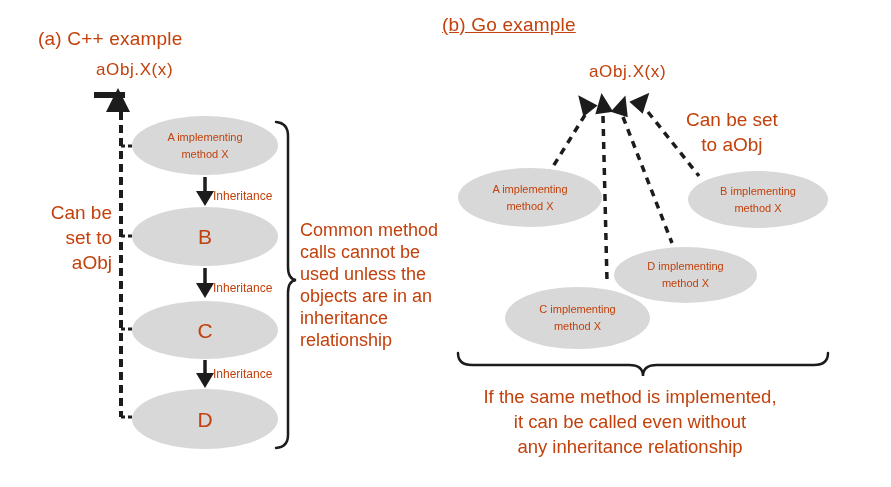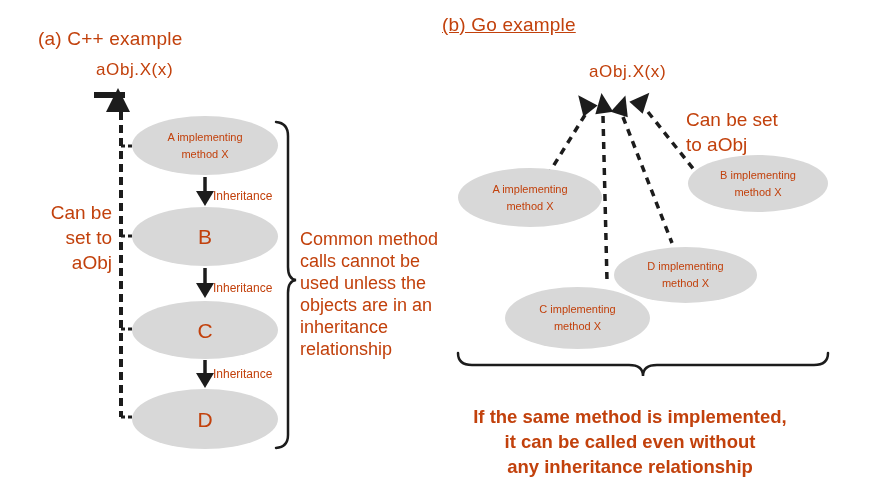--- a/index.html
+++ b/index.html
@@ -90,46 +90,46 @@
     <span class="node-letter">C</span>
   </div>
   <div class="ellipse" style="left:132px;top:389px;width:146px;height:60px;">
     <span class="node-letter">D</span>
   </div>
 
   <div class="abs inh-label" style="left:213px;top:190px;">Inheritance</div>
   <div class="abs inh-label" style="left:213px;top:282px;">Inheritance</div>
   <div class="abs inh-label" style="left:213px;top:368px;">Inheritance</div>
 
-  <div class="abs brace-note" style="left:300px;top:228px;width:170px;">Common method
+  <div class="abs brace-note" style="left:300px;top:219px;width:170px;">Common method
 calls cannot be
 used unless the
 objects are in an
 inheritance
 relationship</div>
 
   <div class="abs panel-title" style="left:442px;top:14px;text-decoration:underline;">(b) Go example</div>
   <div class="abs call-expr" style="left:589px;top:62px;">aObj.X(x)</div>
-  <div class="abs side-note" style="left:686px;top:107px;">Can be set
+  <div class="abs side-note" style="left:686px;top:107px;text-align:center;">Can be set
 to aObj</div>
 
   <div class="ellipse" style="left:458px;top:168px;width:144px;height:59px;">
     <span class="node-label">A implementing
 method X</span>
   </div>
-  <div class="ellipse" style="left:688px;top:155px;width:140px;height:57px;">
+  <div class="ellipse" style="left:688px;top:171px;width:140px;height:57px;">
     <span class="node-label">B implementing
 method X</span>
   </div>
   <div class="ellipse" style="left:614px;top:247px;width:143px;height:56px;">
     <span class="node-label">D implementing
 method X</span>
   </div>
   <div class="ellipse" style="left:505px;top:287px;width:145px;height:62px;">
     <span class="node-label">C implementing
 method X</span>
   </div>
 
-  <div class="abs caption" style="left:435px;top:404px;width:390px;font-weight:bold;">If the same method is implemented,
+  <div class="abs caption" style="left:435px;top:384px;width:390px;">If the same method is implemented,
 it can be called even without
 any inheritance relationship</div>
 
 </div>
 
 </body></html>

